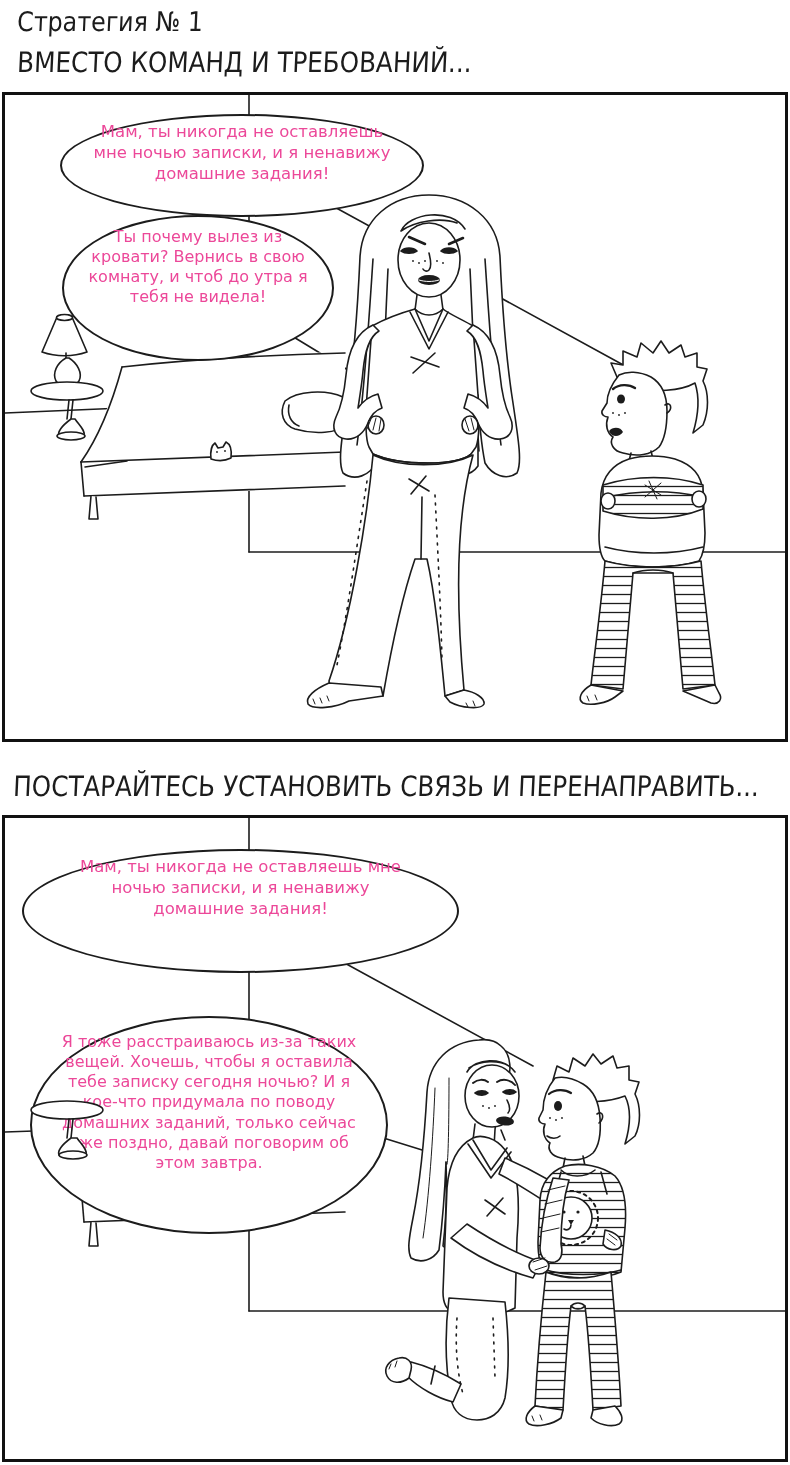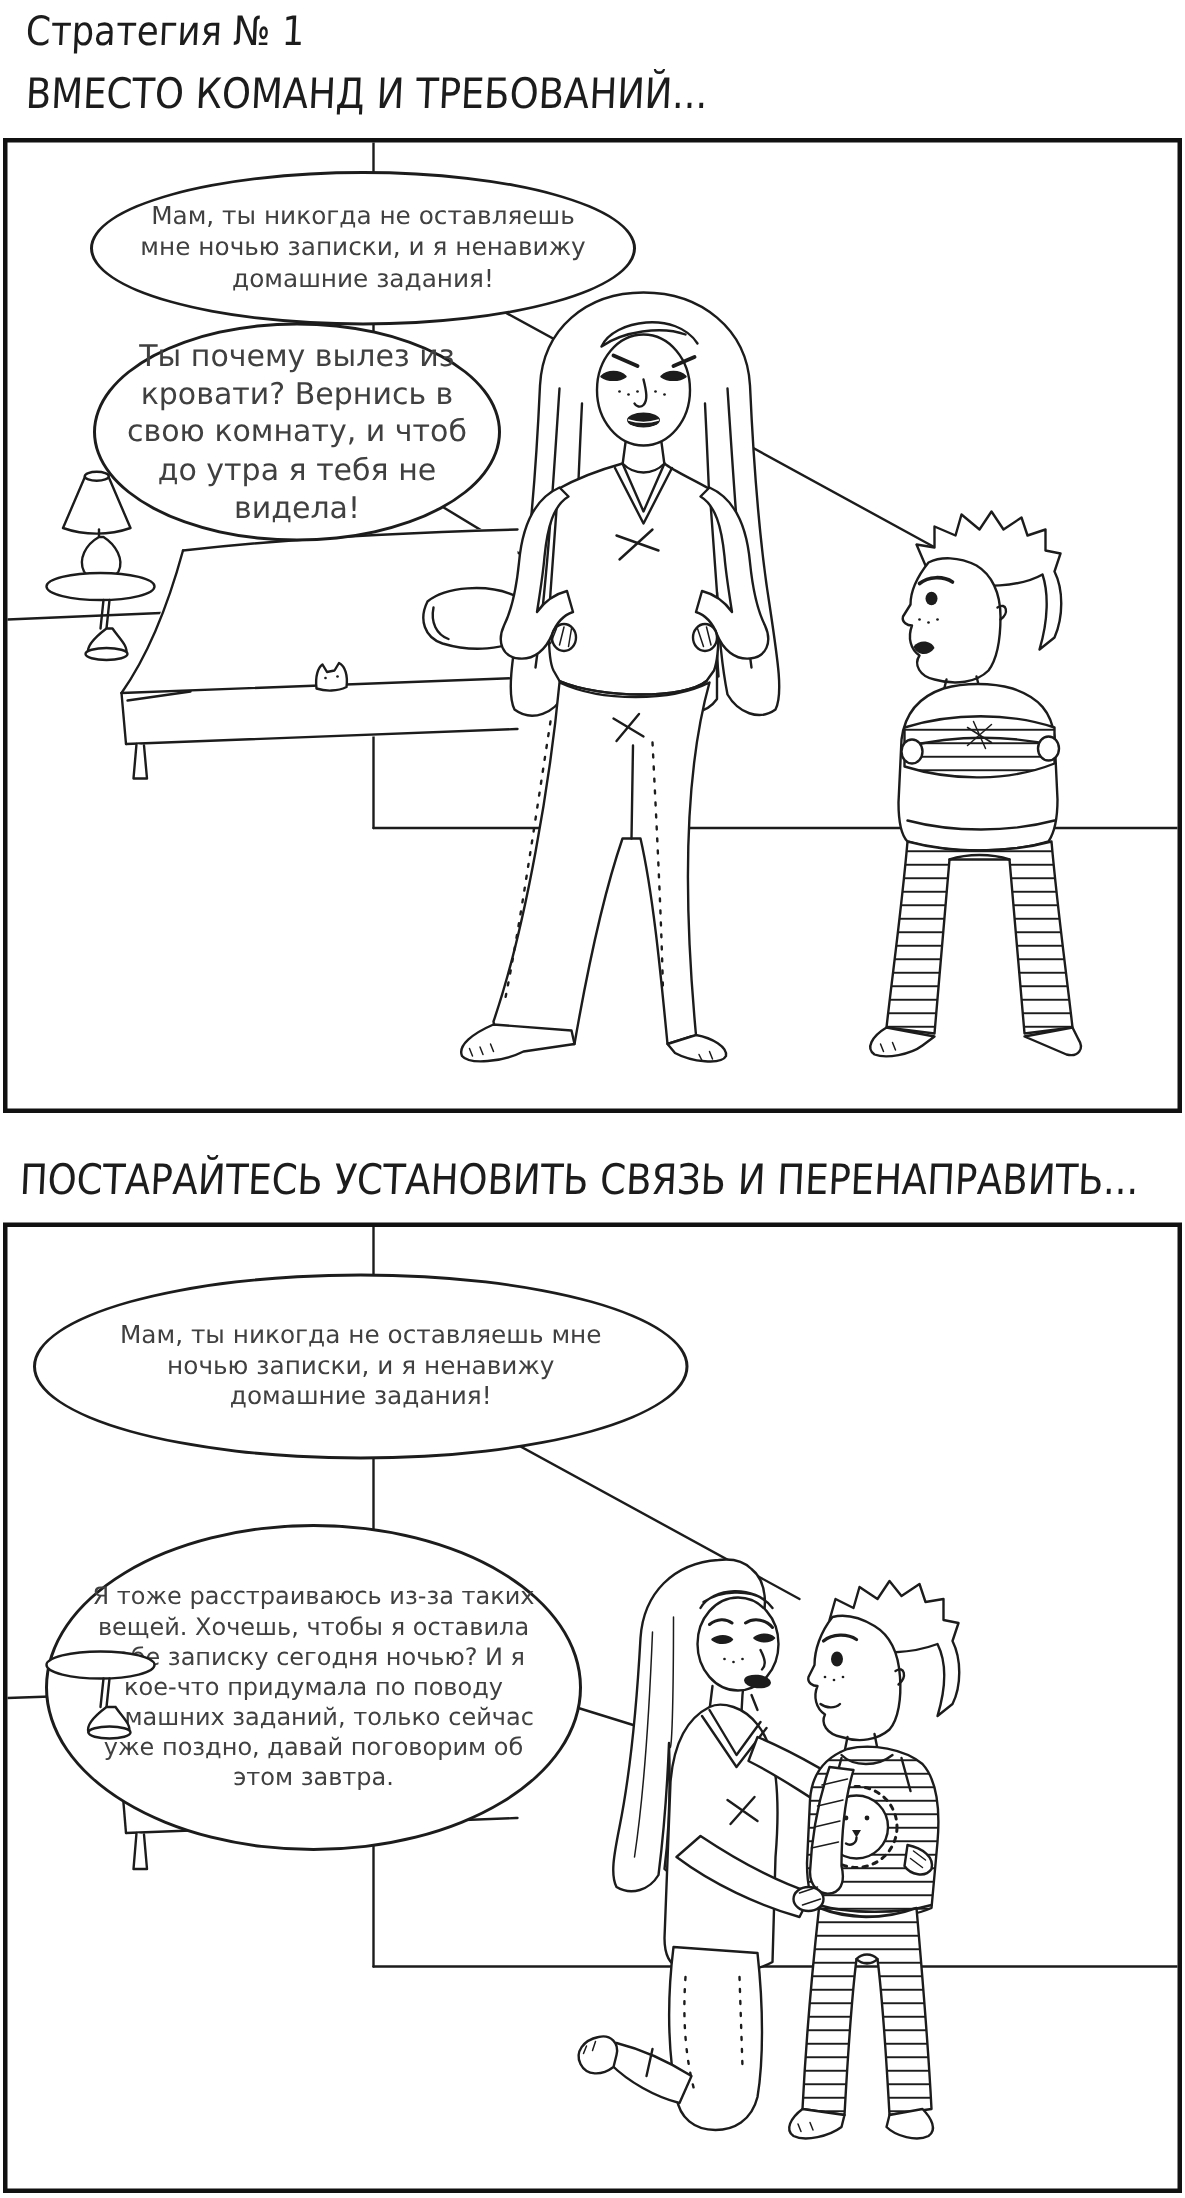--- a/index.html
+++ b/index.html
@@ -10,24 +10,24 @@
            transform:scaleX(0.88) skewX(-3deg);transform-origin:left top;}
   .h-strategy{left:18px;top:6px;font-size:27px;}
   .h-caps1{left:18px;top:46px;font-size:28px;}
   .h-caps2{left:14px;top:770px;font-size:28px;}
   .panel{position:absolute;left:2px;width:786px;border:3px solid #111;
          background:#fff;box-sizing:border-box;}
   .panel-1{top:92px;height:650px;}
   .panel-2{top:815px;height:647px;}
   .scene{position:absolute;left:0;top:0;z-index:1;}
   .bubble{position:absolute;z-index:2;border:2px solid #1c1c1c;border-radius:50%;
-          background:#fff;display:flex;align-items:center;justify-content:center;
-          text-align:center;box-sizing:border-box;line-height:1.26;color:#404040;}
+          background:#fff;display:flex;align-items:flex-start;justify-content:center;
+          text-align:center;box-sizing:border-box;line-height:1.26;color:#ec4899;}
   .p1-b1{left:55px;top:19px;width:364px;height:103px;padding:6px 30px;font-size:16.5px;}
-  .p1-b2{left:57px;top:120px;width:272px;height:146px;padding:10px 20px;font-size:20px;}
+  .p1-b2{left:57px;top:120px;width:272px;height:146px;padding:10px 20px;font-size:16px;}
   .p2-b1{left:17px;top:31px;width:437px;height:124px;padding:6px 40px;font-size:16.5px;}
   .p2-b2{left:25px;top:198px;width:358px;height:218px;padding:14px 24px;font-size:16px;}
   .table-overlay{position:absolute;z-index:3;left:14px;top:278px;}
 </style>
 </head>
 <body>
 
 <div class="page">
 
   <div class="heading h-strategy">Стратегия № 1</div>

